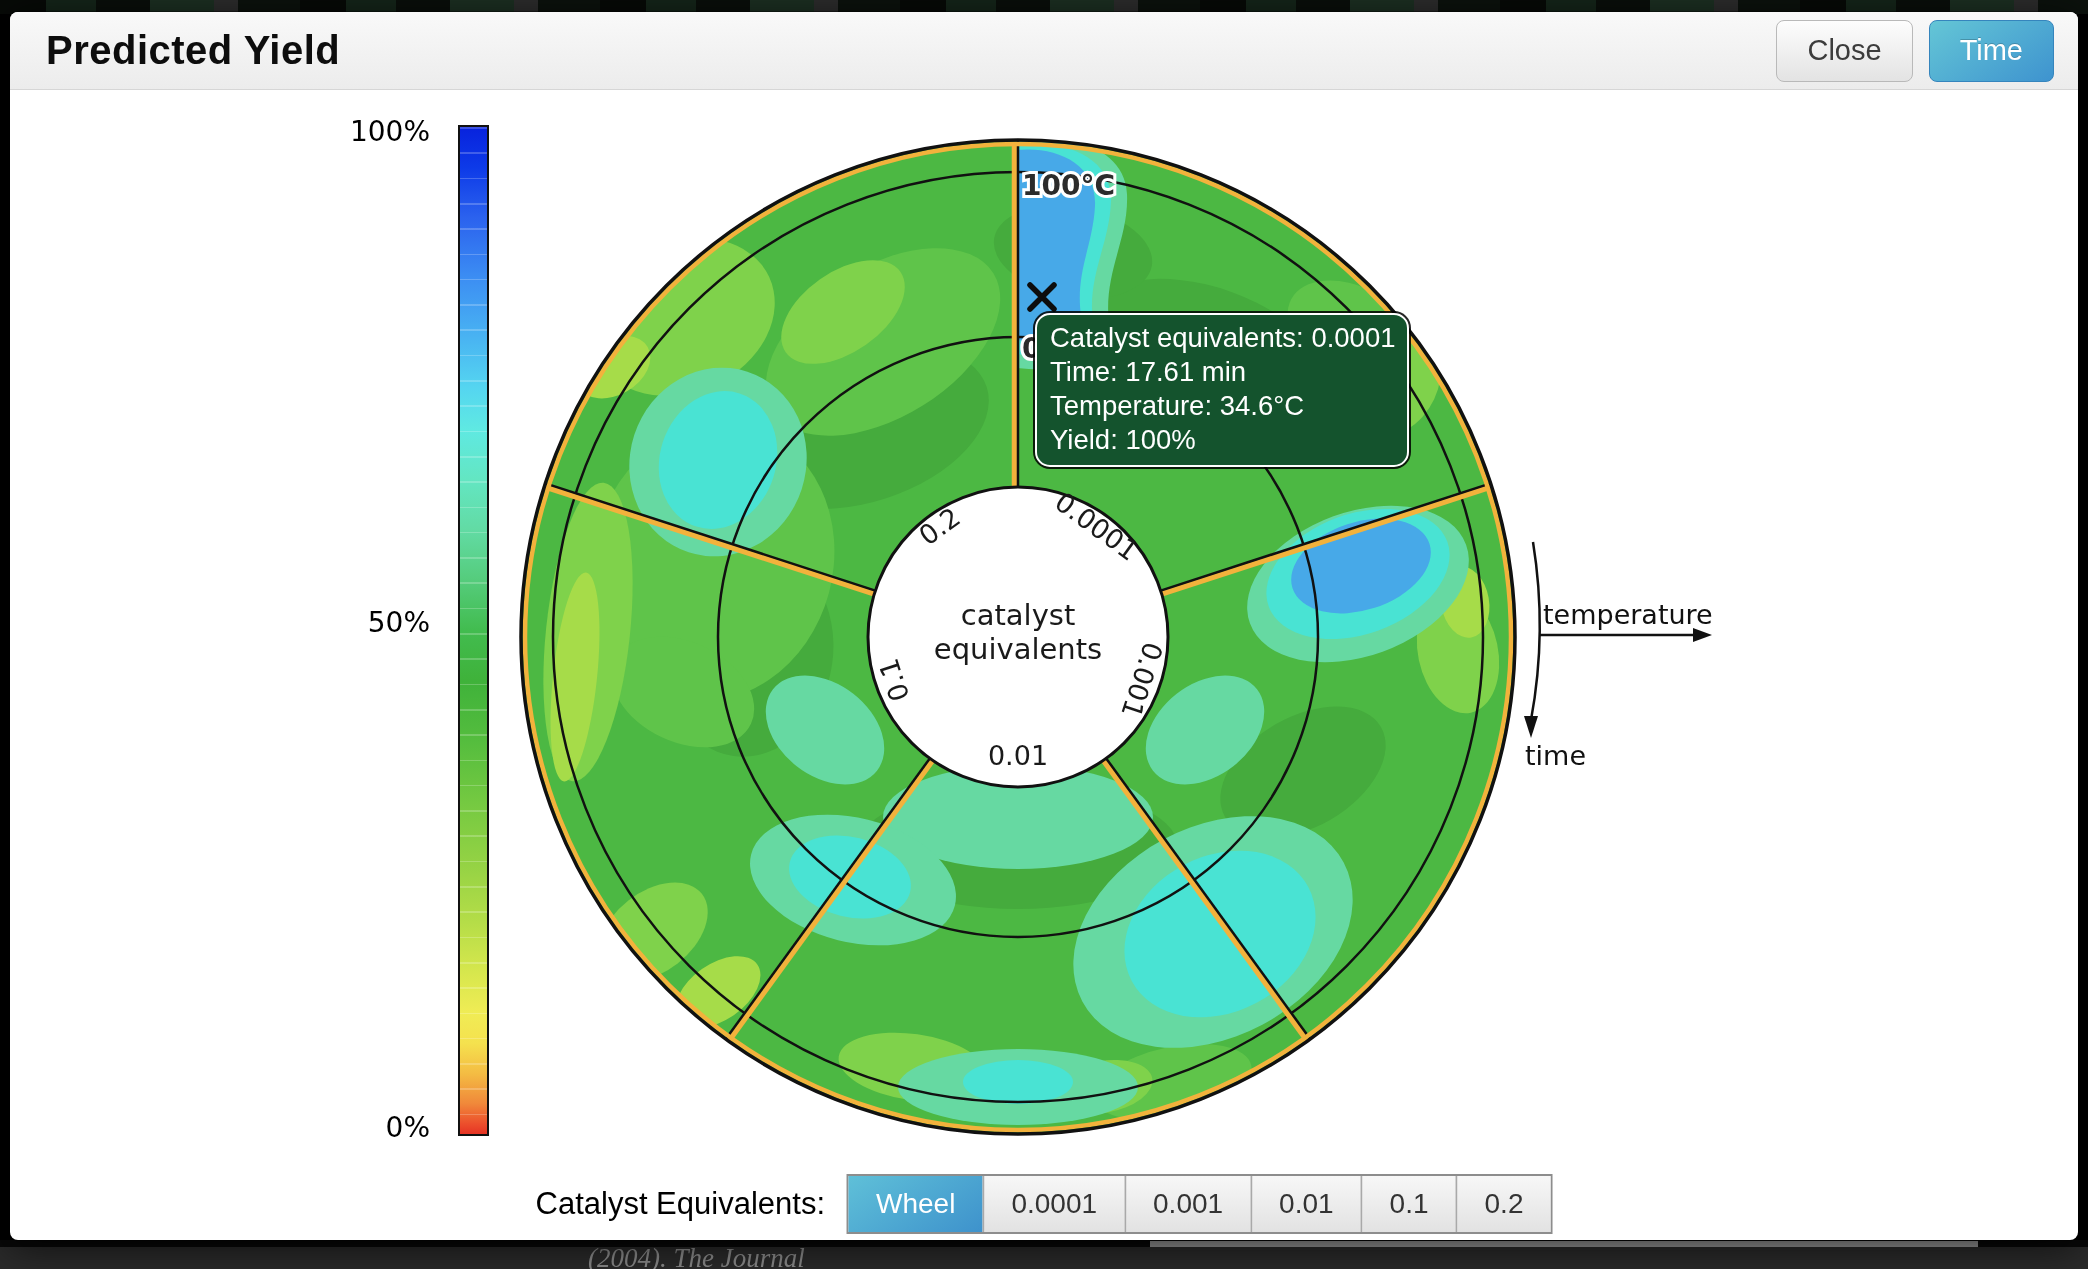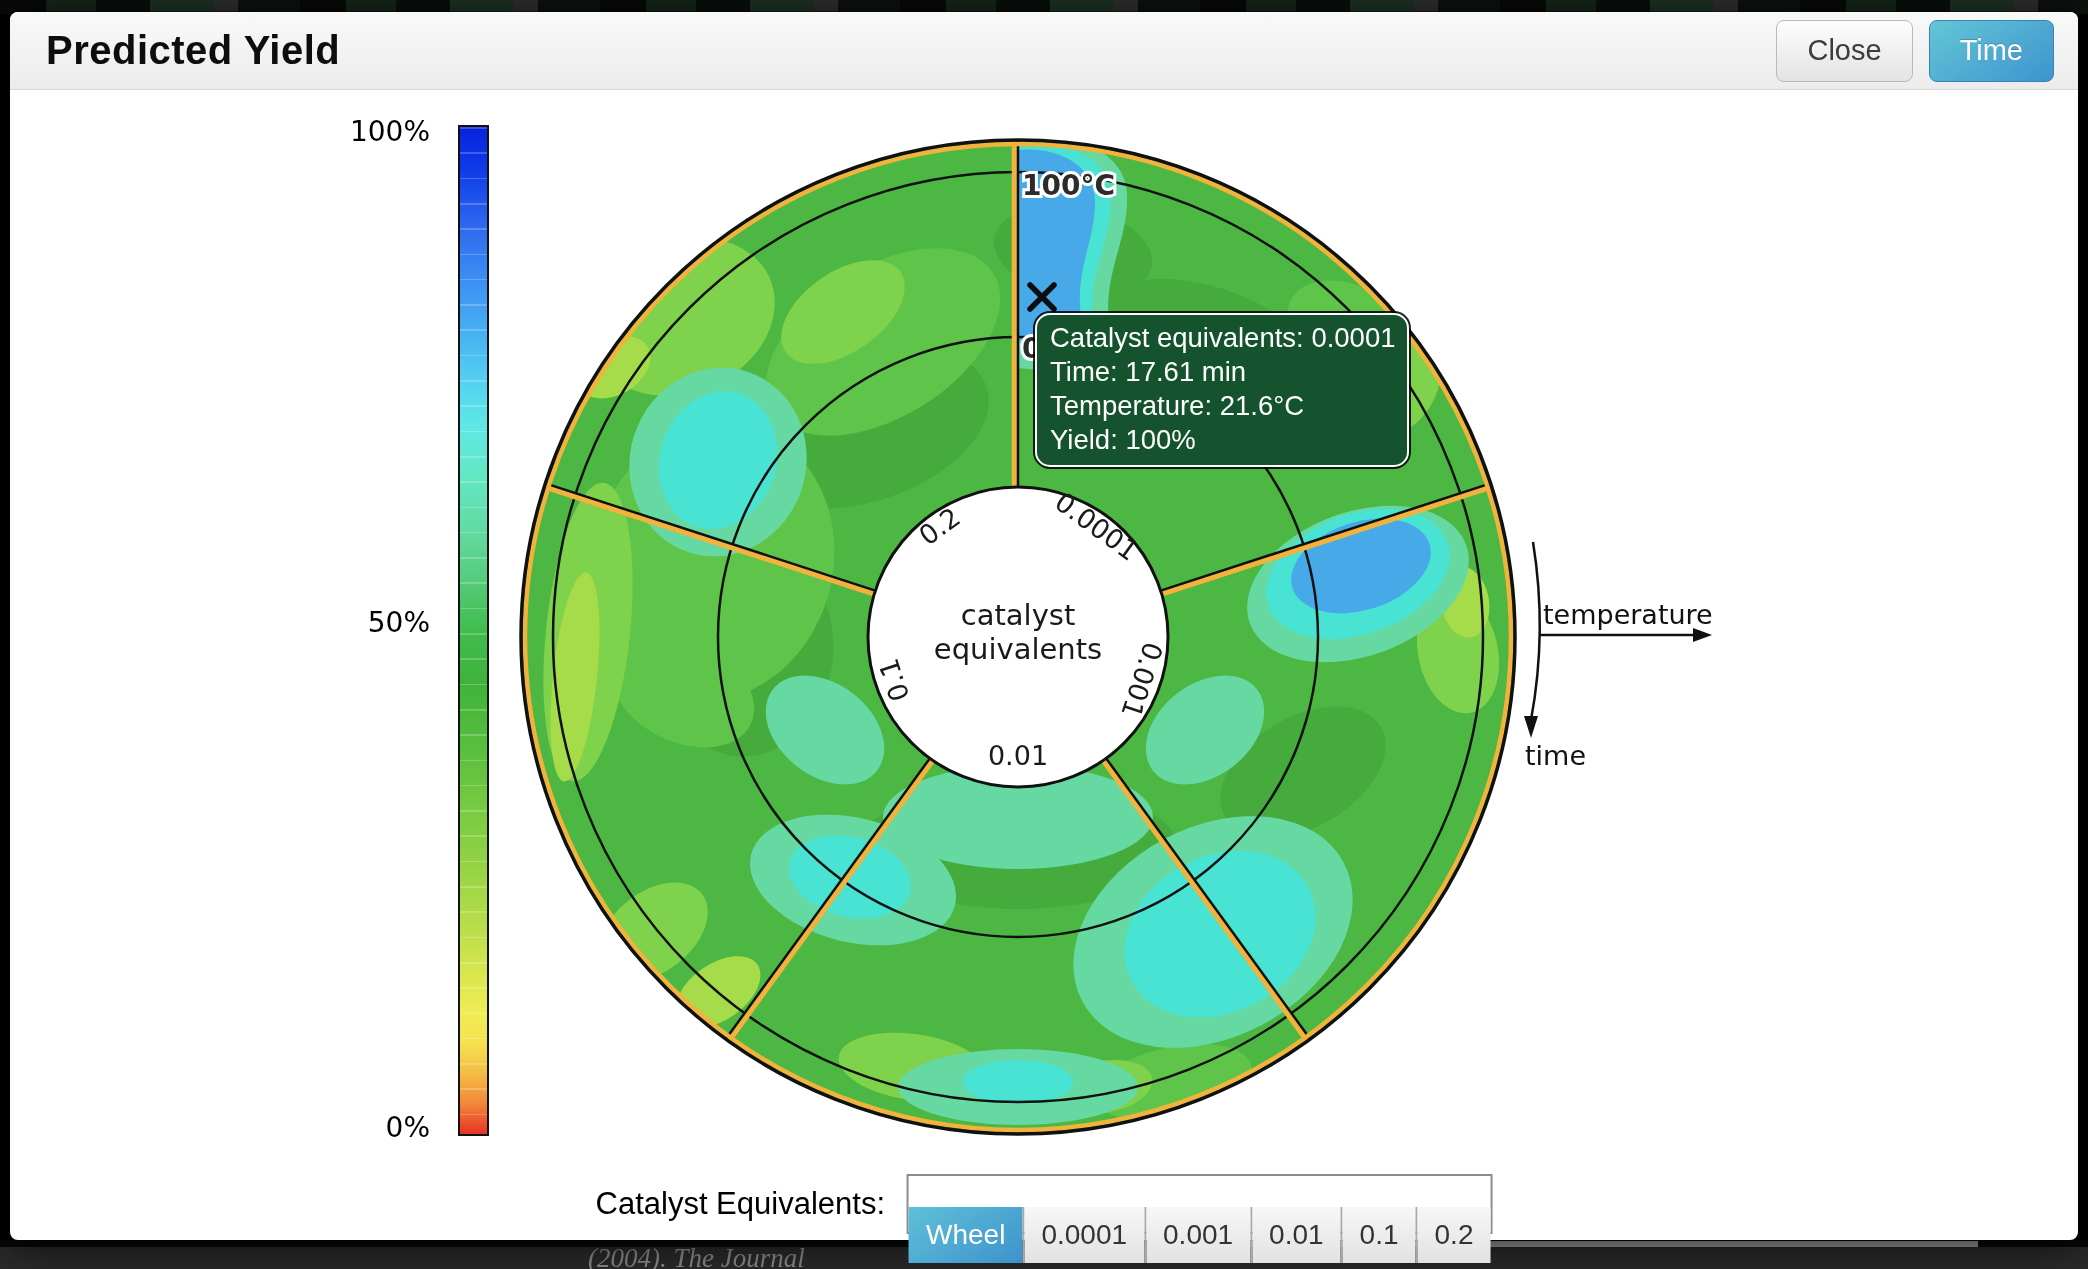--- a/index.html
+++ b/index.html
@@ -54,23 +54,23 @@
   .tooltip { position:absolute; left:1025px; top:301px; width:374px; background:#14532d;
     border:2.5px solid #fff; border-radius:15px; box-shadow:0 0 0 2px rgba(0,0,0,.85);
     padding:6px 13px 8px 13px; z-index:5; }
   .tooltip div { color:#fff; font-size:27.5px; line-height:34px; white-space:nowrap; }
 
   
   .controls { position:absolute; left:50%; transform:translateX(-50%); top:1166px; height:52px;
     display:flex; align-items:center; }
   .controls-label { font-size:31px; color:#000; margin-right:22px; }
   .btn-group { display:flex; border:2px solid #8d8d8d; height:60px; }
-  .group-btn { height:100%; display:flex; align-items:center; justify-content:center; padding:0 17px;
+  .group-btn { height:100%; display:flex; align-items:center; justify-content:center; padding:0 27px;
     font-size:28px; color:#333; background:linear-gradient(180deg,#f7f7f7,#e2e2e2);
-    border-right:2px solid #a9a9a9; cursor:pointer; font-family:"Liberation Sans",sans-serif;margin-top:31px; }
+    border-right:2px solid #a9a9a9; cursor:pointer; font-family:"Liberation Sans",sans-serif; }
   .group-btn:last-child { border-right:none; }
   .group-btn.active { background:linear-gradient(145deg,#5fc0d8,#3e92cc); color:#fff; }
 </style>
 </head>
 <body>
 
 <div class="backdrop">
   <div class="bg-topstrip"></div>
   <div class="bg-bottom"></div>
   <div class="bg-scrollbar"></div>
@@ -214,21 +214,21 @@
       <line x1="1026" y1="503" x2="1180" y2="503" stroke="#111" stroke-width="2.5"></line>
       <polygon points="1180,496 1180,510 1199,503" fill="#111"></polygon>
       <text class="annot-label" x="1030" y="492">temperature</text>
       <text class="annot-label" x="1012" y="633">time</text>
     </g>
   </svg>
 
   <div class="tooltip">
     <div>Catalyst equivalents: 0.0001</div>
     <div>Time: 17.61 min</div>
-    <div>Temperature: 21.6°C</div>
+    <div>Temperature: 34.6°C</div>
     <div>Yield: 100%</div>
   </div>
 
   <div class="controls">
     <div class="controls-label">Catalyst Equivalents:</div>
     <div class="btn-group">
       <div class="group-btn active">Wheel</div>
       <div class="group-btn">0.0001</div>
       <div class="group-btn">0.001</div>
       <div class="group-btn">0.01</div>

